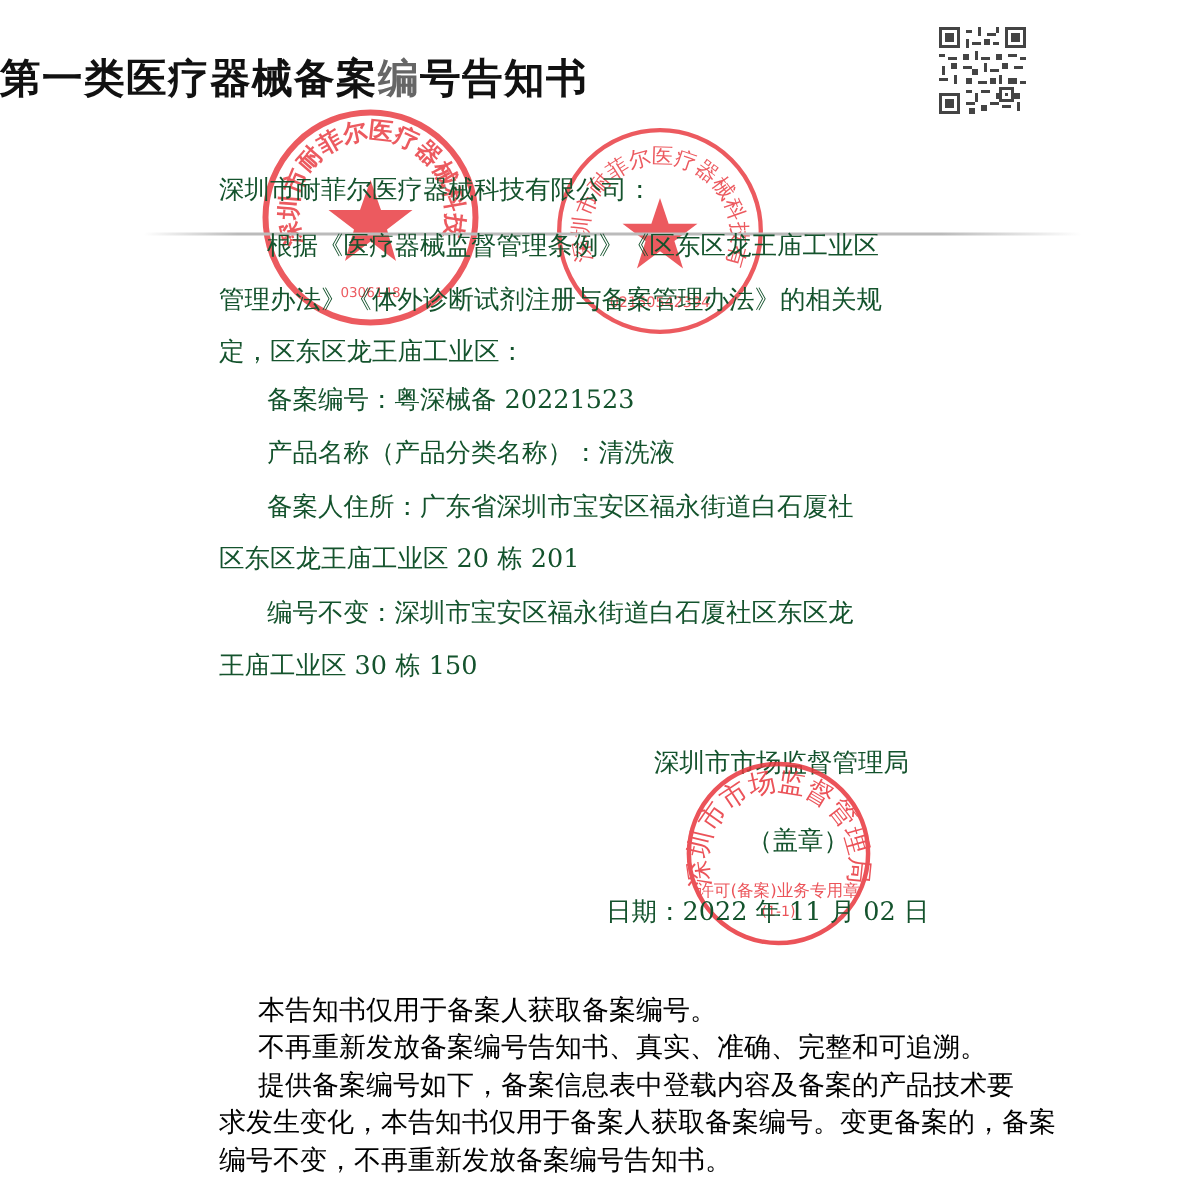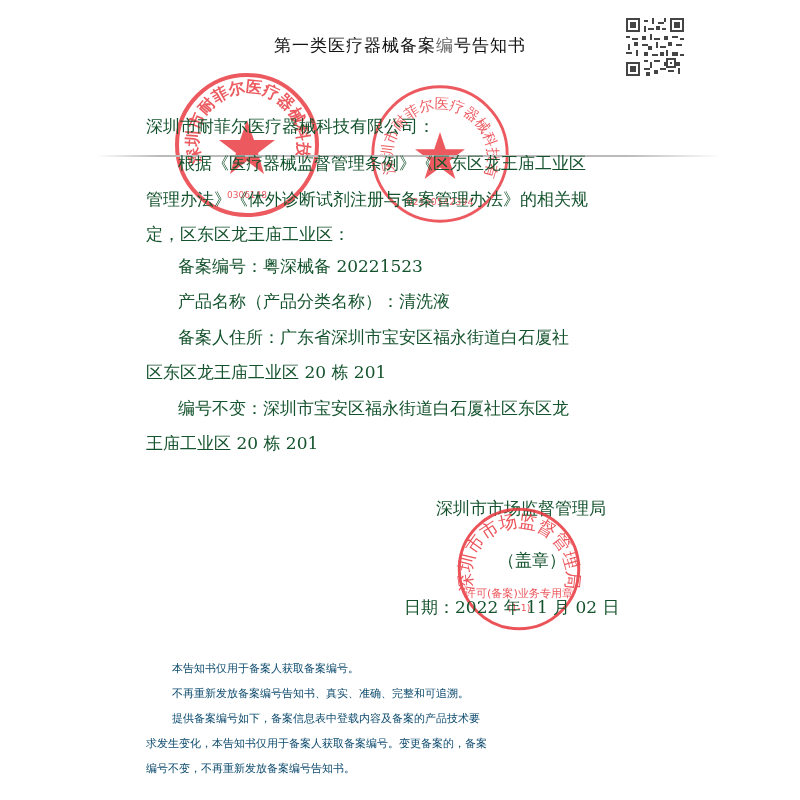--- a/index.html
+++ b/index.html
@@ -1,26 +1,26 @@
 <!DOCTYPE html>
 <html><head>
   <meta charset="utf-8">
   <style>
     html, body { margin:0; padding:0; background:#ffffff; }
     body { width:800px; height:800px; position:relative; overflow:hidden;
            font-family:"DejaVu Serif","Liberation Serif",serif; color:#1a1a1a; }
-    .title { position:absolute; top:34px; left:0; width:800px; text-align:center;
-             font-family:"DejaVu Sans","Liberation Sans",sans-serif; font-weight:normal;
-             font-size:17px; letter-spacing:1px; color:#111; }
+    .title { position:absolute; top:34px; left:0; width:800px; text-align:left;
+             font-family:"DejaVu Sans","Liberation Sans",sans-serif; font-weight:bold;
+             font-size:27px; letter-spacing:1px; color:#111; }
     .title .light { color:#666; }
     .qr { position:absolute; left:626px; top:18px; width:58px; height:58px; }
     .scan-line { position:absolute; left:96px; top:155px; width:625px; height:2px;
                  background:linear-gradient(to right, rgba(180,180,180,0), #bbb 10%, #bbb 85%, rgba(200,200,200,0)); }
     .line { position:absolute; font-size:17px; white-space:nowrap; color:#14532d; }
-    .small { position:absolute; font-size:11px; white-space:nowrap; color:#0c4a6e; }
+    .small { position:absolute; font-size:18px; white-space:nowrap; color:#000000; }
     .stamp { position:absolute; pointer-events:none; }
   </style>
 </head>
 <body>
 
 <svg class="qr" viewBox="0 0 29 29">
   <rect width="29" height="29" fill="#fff"></rect>
   <g fill="#444">
     <rect x="0" y="0" width="7" height="7"></rect>
       <rect x="1" y="1" width="5" height="5" fill="#fff"></rect>
@@ -108,21 +108,21 @@
 <div class="line" style="left:146px;top:115px">深圳市耐菲尔医疗器械科技有限公司：</div>
 <div class="line" style="left:178px;top:152px">根据《医疗器械监督管理条例》《区东区龙王庙工业区</div>
 <div class="line" style="left:146px;top:188px">管理办法》《体外诊断试剂注册与备案管理办法》的相关规</div>
 <div class="line" style="left:146px;top:223px">定，区东区龙王庙工业区：</div>
 
 <div class="line" style="left:178px;top:255px">备案编号：粤深械备 20221523</div>
 <div class="line" style="left:178px;top:290px">产品名称（产品分类名称）：清洗液</div>
 <div class="line" style="left:178px;top:326px">备案人住所：广东省深圳市宝安区福永街道白石厦社</div>
 <div class="line" style="left:146px;top:361px">区东区龙王庙工业区 20 栋 201</div>
 <div class="line" style="left:178px;top:397px">编号不变：深圳市宝安区福永街道白石厦社区东区龙</div>
-<div class="line" style="left:146px;top:432px">王庙工业区 20 栋 201</div>
+<div class="line" style="left:146px;top:432px">王庙工业区 30 栋 150</div>
 
 <div class="line" style="left:436px;top:497px">深圳市市场监督管理局</div>
 
 <svg class="stamp" style="left:455px;top:505px;width:128px;height:128px;opacity:0.85" viewBox="0 0 150 150">
   <defs>
       <path id="arc3" d="M 22 100 A 56 56 0 1 1 128 100"></path>
     </defs>
   <circle cx="75" cy="75" r="70" fill="none" stroke="#e8363d" stroke-width="3.5"></circle>
   <text fill="#e8363d" font-size="21" font-family="DejaVu Sans, sans-serif"><textPath href="#arc3">深圳市市场监督管理局</textPath></text>
   <text x="75" y="108" fill="#e8363d" font-size="13" text-anchor="middle" font-family="DejaVu Sans, sans-serif">许可(备案)业务专用章</text>

